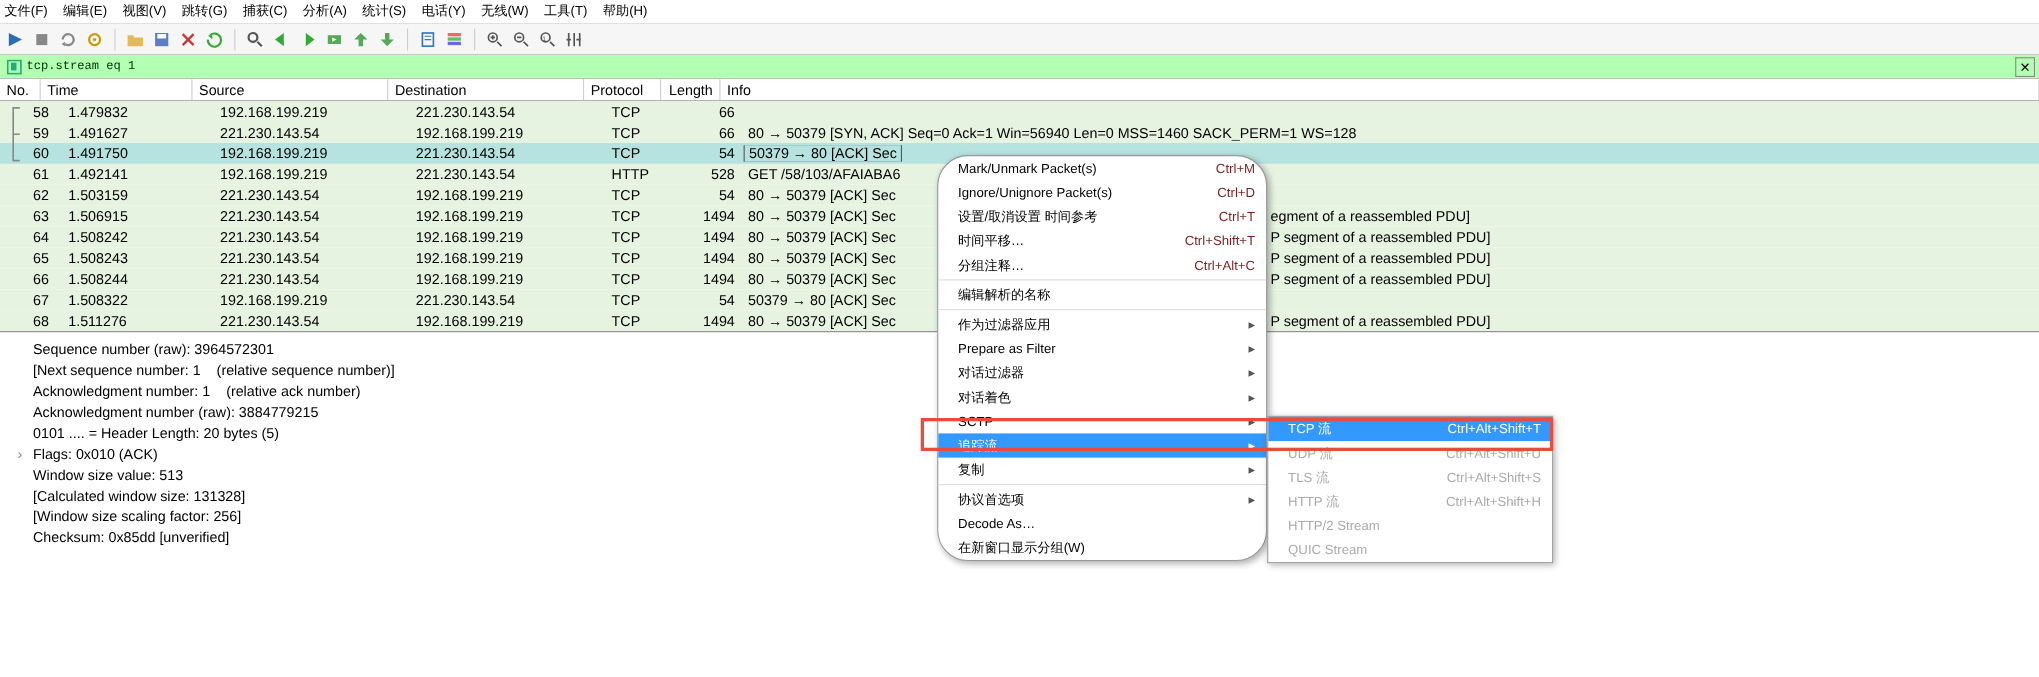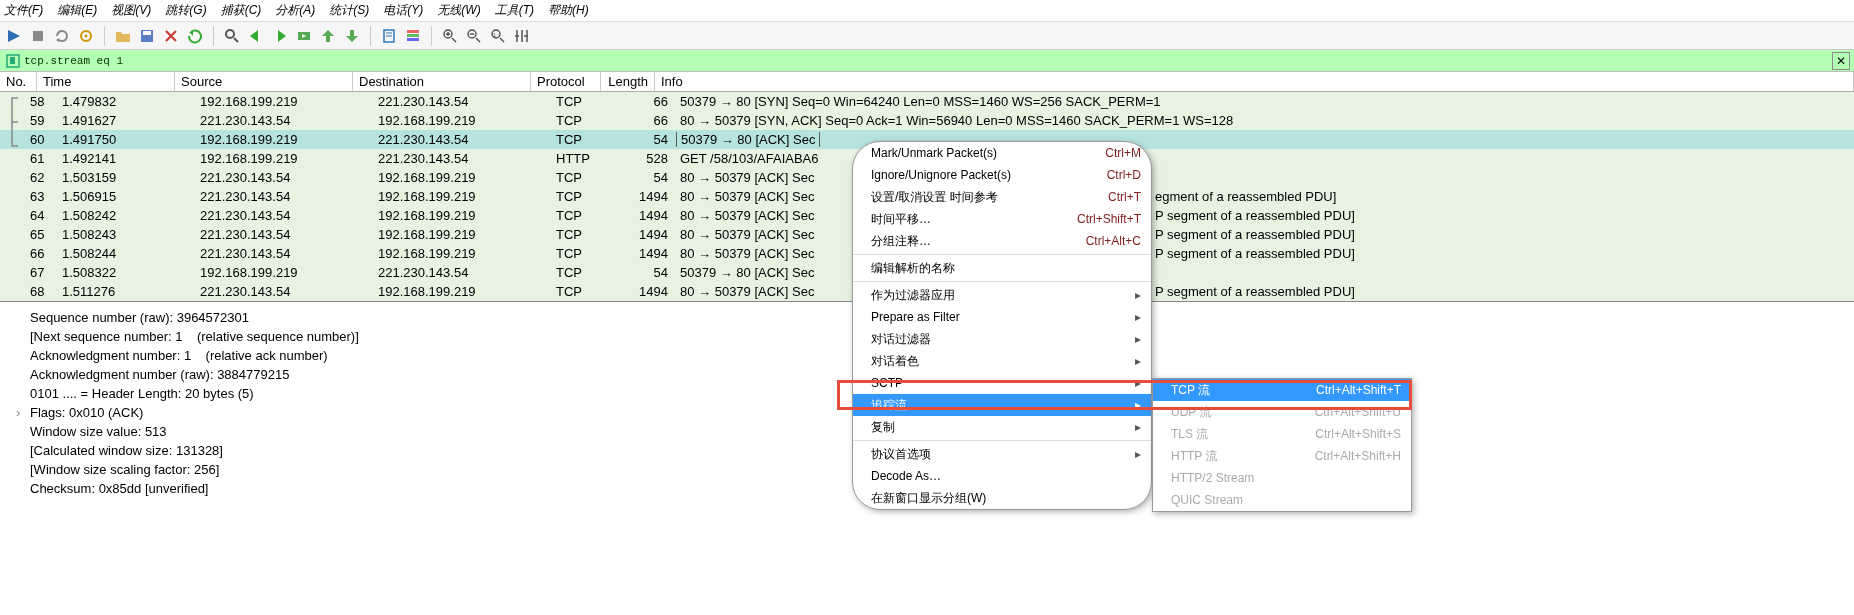--- a/index.html
+++ b/index.html
@@ -1,19 +1,19 @@
 <!DOCTYPE html>
 <html><head>
 <meta charset="utf-8">
 <style>
 * { margin: 0; padding: 0; box-sizing: border-box; font-family: "Microsoft YaHei", "SimSun", Arial, sans-serif; }
 body { background: #fff; font-size: 12px; width: 1854px; color: #000; }
 
 
-.menubar { display: flex; padding: 2px 4px; background: #fff; border-bottom: 1px solid #ddd; height: 22px; align-items: center; font-style: italic; }
+.menubar { display: flex; padding: 2px 4px; background: #fff; border-bottom: 1px solid #ddd; height: 22px; align-items: center; }
 .menubar span.menu-item { margin-right: 14px; cursor: default; }
 
 
 .toolbar { display: flex; align-items: center; padding: 2px 4px; background: #f6f6f6; border-bottom: 1px solid #ccc; height: 28px; gap: 4px; }
 .toolbar .sep { width: 1px; height: 20px; background: #ccc; margin: 0 4px; }
 .toolbar .tbtn { width: 20px; height: 20px; display: inline-flex; align-items: center; justify-content: center; color: #444; }
 .tbtn svg { width: 16px; height: 16px; }
 
 
 .filterbar { display: flex; align-items: center; background: #b3ffb3; padding: 0 4px; height: 22px; border-bottom: 1px solid #bbb; }
@@ -231,21 +231,20 @@
           <path fill="none" stroke="#888" stroke-width="1.5" d="M12 6 H6 V54 H12 M6 30 H12"></path>
         </svg>
     </div>
   <div class="pkt-row">
         <div class="cell col-no">58</div>
         <div class="cell col-time">1.479832</div>
         <div class="cell col-src">192.168.199.219</div>
         <div class="cell col-dst">221.230.143.54</div>
         <div class="cell col-proto">TCP</div>
         <div class="cell col-len">66</div>
-        <div class="cell col-info">50379 → 80 [SYN] Seq=0 Win=64240 Len=0 MSS=1460 WS=256 SACK_PERM=1</div>
       </div>
       <div class="pkt-row">
         <div class="cell col-no">59</div>
         <div class="cell col-time">1.491627</div>
         <div class="cell col-src">221.230.143.54</div>
         <div class="cell col-dst">192.168.199.219</div>
         <div class="cell col-proto">TCP</div>
         <div class="cell col-len">66</div>
         <div class="cell col-info">80 → 50379 [SYN, ACK] Seq=0 Ack=1 Win=56940 Len=0 MSS=1460 SACK_PERM=1 WS=128</div>
       </div>

